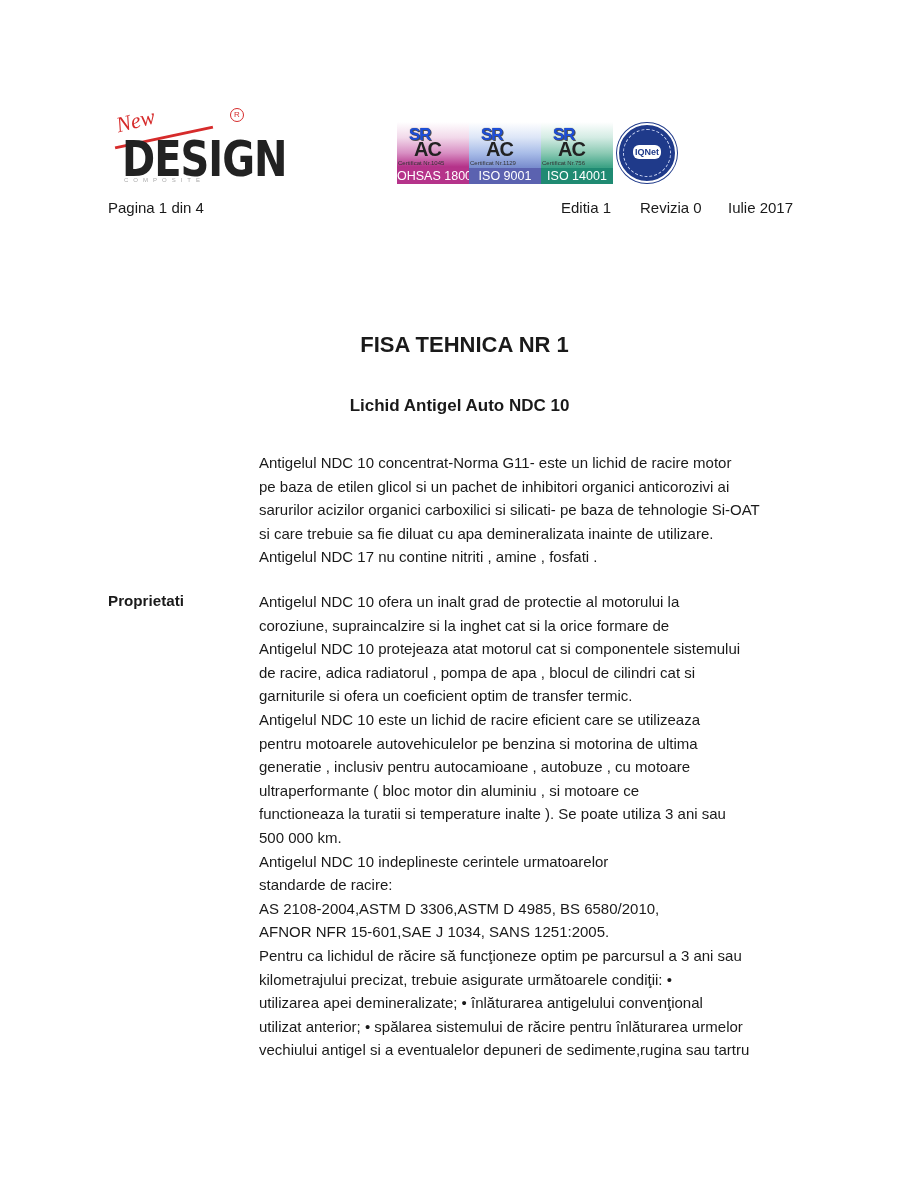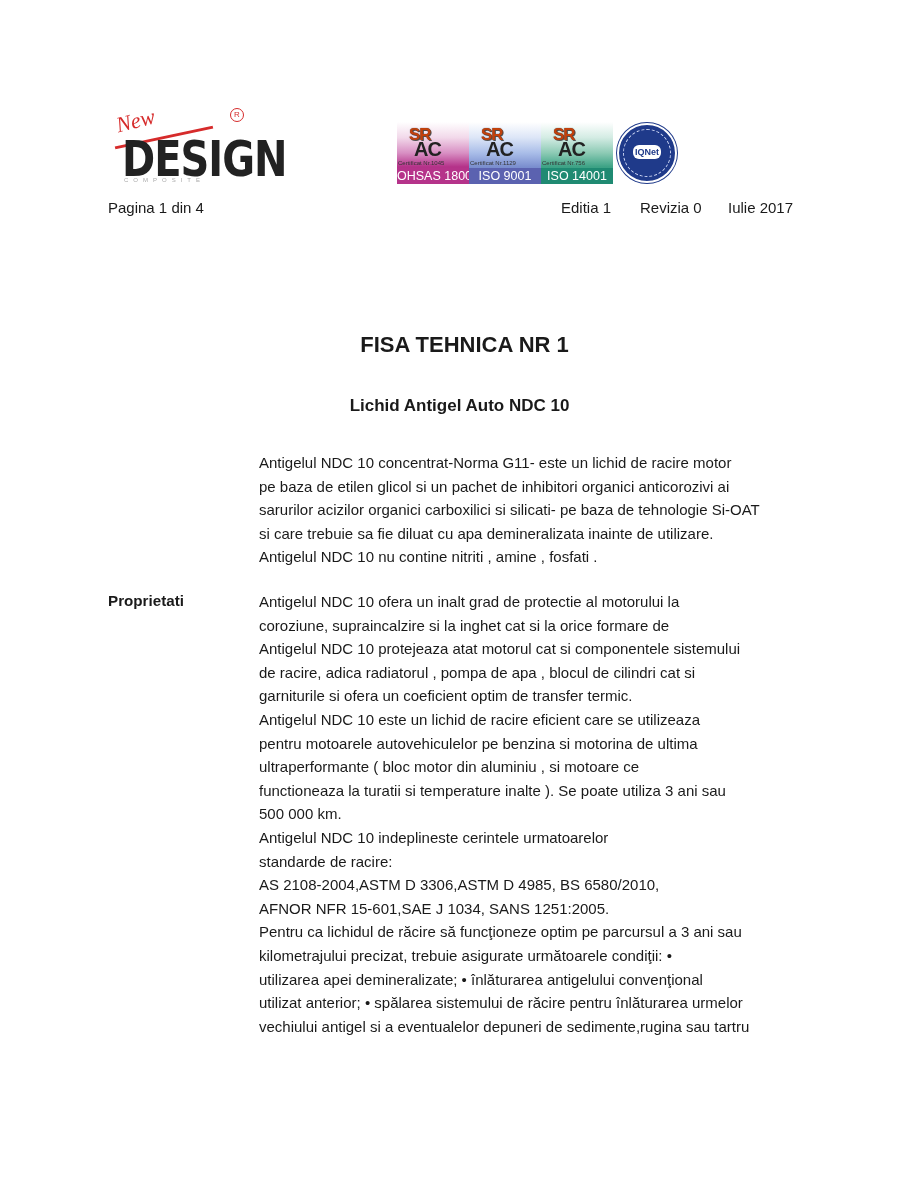--- a/index.html
+++ b/index.html
@@ -17,21 +17,21 @@
   .logo .swoosh { position: absolute; left: 2px; top: 28px; width: 100px; height: 3px; background: #d62b2b;
                   transform: rotate(-12deg); }
   .logo .reg { position: absolute; left: 118px; top: 0px; width: 12px; height: 12px; border: 1.5px solid #d62b2b;
                border-radius: 50%; color: #d62b2b; font-size: 8px; text-align: center; line-height: 12px; }
   .logo .comp { position: absolute; left: 12px; top: 69px; font-size: 6px; letter-spacing: 5px; color: #aaa; }
 
   
   .certs { left: 397px; top: 122px; height: 62px; display: flex; align-items: center; }
   .cert { width: 72px; height: 62px; position: relative; overflow: hidden; }
   .cert .bg { position: absolute; inset: 0; }
-  .cert .sr { position: absolute; left: 12px; top: 3px; font-size: 17px; font-weight: bold; color: #c2410c;
+  .cert .sr { position: absolute; left: 12px; top: 3px; font-size: 17px; font-weight: bold; color: #1d4ed8;
               text-shadow: 0 0 1px #333, 1px 1px 0 #555; letter-spacing: -1px; }
   .cert .ac { position: absolute; left: 17px; top: 16px; font-size: 20px; font-weight: bold; color: #222; letter-spacing: -1px; }
   .cert .nr { position: absolute; left: 1px; top: 38px; font-size: 6px; color: #333; white-space: nowrap; }
   .cert .std { position: absolute; left: 0; right: 0; bottom: 0; height: 16px; color: #fff; font-size: 12.5px;
                line-height: 16px; text-align: center; white-space: nowrap; }
   .iqnet { width: 56px; height: 56px; border-radius: 50%; background: #1f3a8a; margin-left: 4px; position: relative;
            border: 2px solid #fff; box-shadow: 0 0 0 1px #1f3a8a; }
   .iqnet .inner { position: absolute; left: 14px; top: 20px; width: 28px; height: 14px; background: #fff; border-radius: 6px;
                   color: #1f3a8a; font-size: 9px; font-weight: bold; text-align: center; line-height: 14px; }
   .iqnet .ring { position: absolute; inset: 4px; border-radius: 50%; border: 1px dashed #cfd8f5; }
@@ -90,32 +90,33 @@
 <div class="abs meta" style="left:728px">Iulie 2017</div>
 
 <div class="abs title">FISA TEHNICA NR 1</div>
 <div class="abs subtitle">Lichid Antigel Auto NDC 10</div>
 
 <div class="abs para" style="top:451px">
   <div>Antigelul NDC 10 concentrat-Norma G11-  este  un lichid de racire motor</div>
   <div>pe baza de  etilen glicol si un pachet de inhibitori organici   anticorozivi  ai</div>
   <div>sarurilor acizilor organici carboxilici si silicati- pe baza de tehnologie Si-OAT</div>
   <div>si care  trebuie sa fie diluat cu apa demineralizata   inainte de utilizare.</div>
-  <div>Antigelul NDC 10 nu contine nitriti , amine , fosfati .</div>
+  <div>Antigelul NDC 17 nu contine nitriti , amine , fosfati .</div>
 </div>
 
 <div class="abs label" style="top:592px">Proprietati</div>
 <div class="abs para" style="top:590px">
   <div>Antigelul NDC 10 ofera un inalt grad de protectie al  motorului la</div>
   <div>coroziune, supraincalzire si la inghet cat si la orice formare de</div>
   <div>Antigelul NDC 10 protejeaza atat motorul cat si componentele  sistemului</div>
   <div>de racire, adica radiatorul , pompa de apa , blocul de cilindri cat si</div>
   <div>garniturile si ofera un coeficient optim de transfer termic.</div>
   <div>Antigelul NDC 10  este un lichid de racire   eficient  care se utilizeaza</div>
   <div>pentru motoarele autovehiculelor pe benzina si  motorina de ultima</div>
+  <div>generatie , inclusiv pentru autocamioane , autobuze , cu motoare</div>
   <div>ultraperformante  ( bloc motor din aluminiu , si motoare ce</div>
   <div>functioneaza la turatii si temperature inalte ). Se poate utiliza 3 ani sau</div>
   <div>500 000 km.</div>
   <div>Antigelul NDC 10 indeplineste cerintele urmatoarelor</div>
   <div>standarde de racire:</div>
   <div>AS 2108-2004,ASTM D 3306,ASTM D 4985, BS 6580/2010,</div>
   <div>AFNOR NFR 15-601,SAE J 1034,  SANS 1251:2005.</div>
   <div>Pentru ca lichidul de răcire să funcţioneze optim pe parcursul a 3 ani sau</div>
   <div>kilometrajului precizat, trebuie asigurate următoarele condiţii: •</div>
   <div>utilizarea apei demineralizate; • înlăturarea antigelului convenţional</div>

